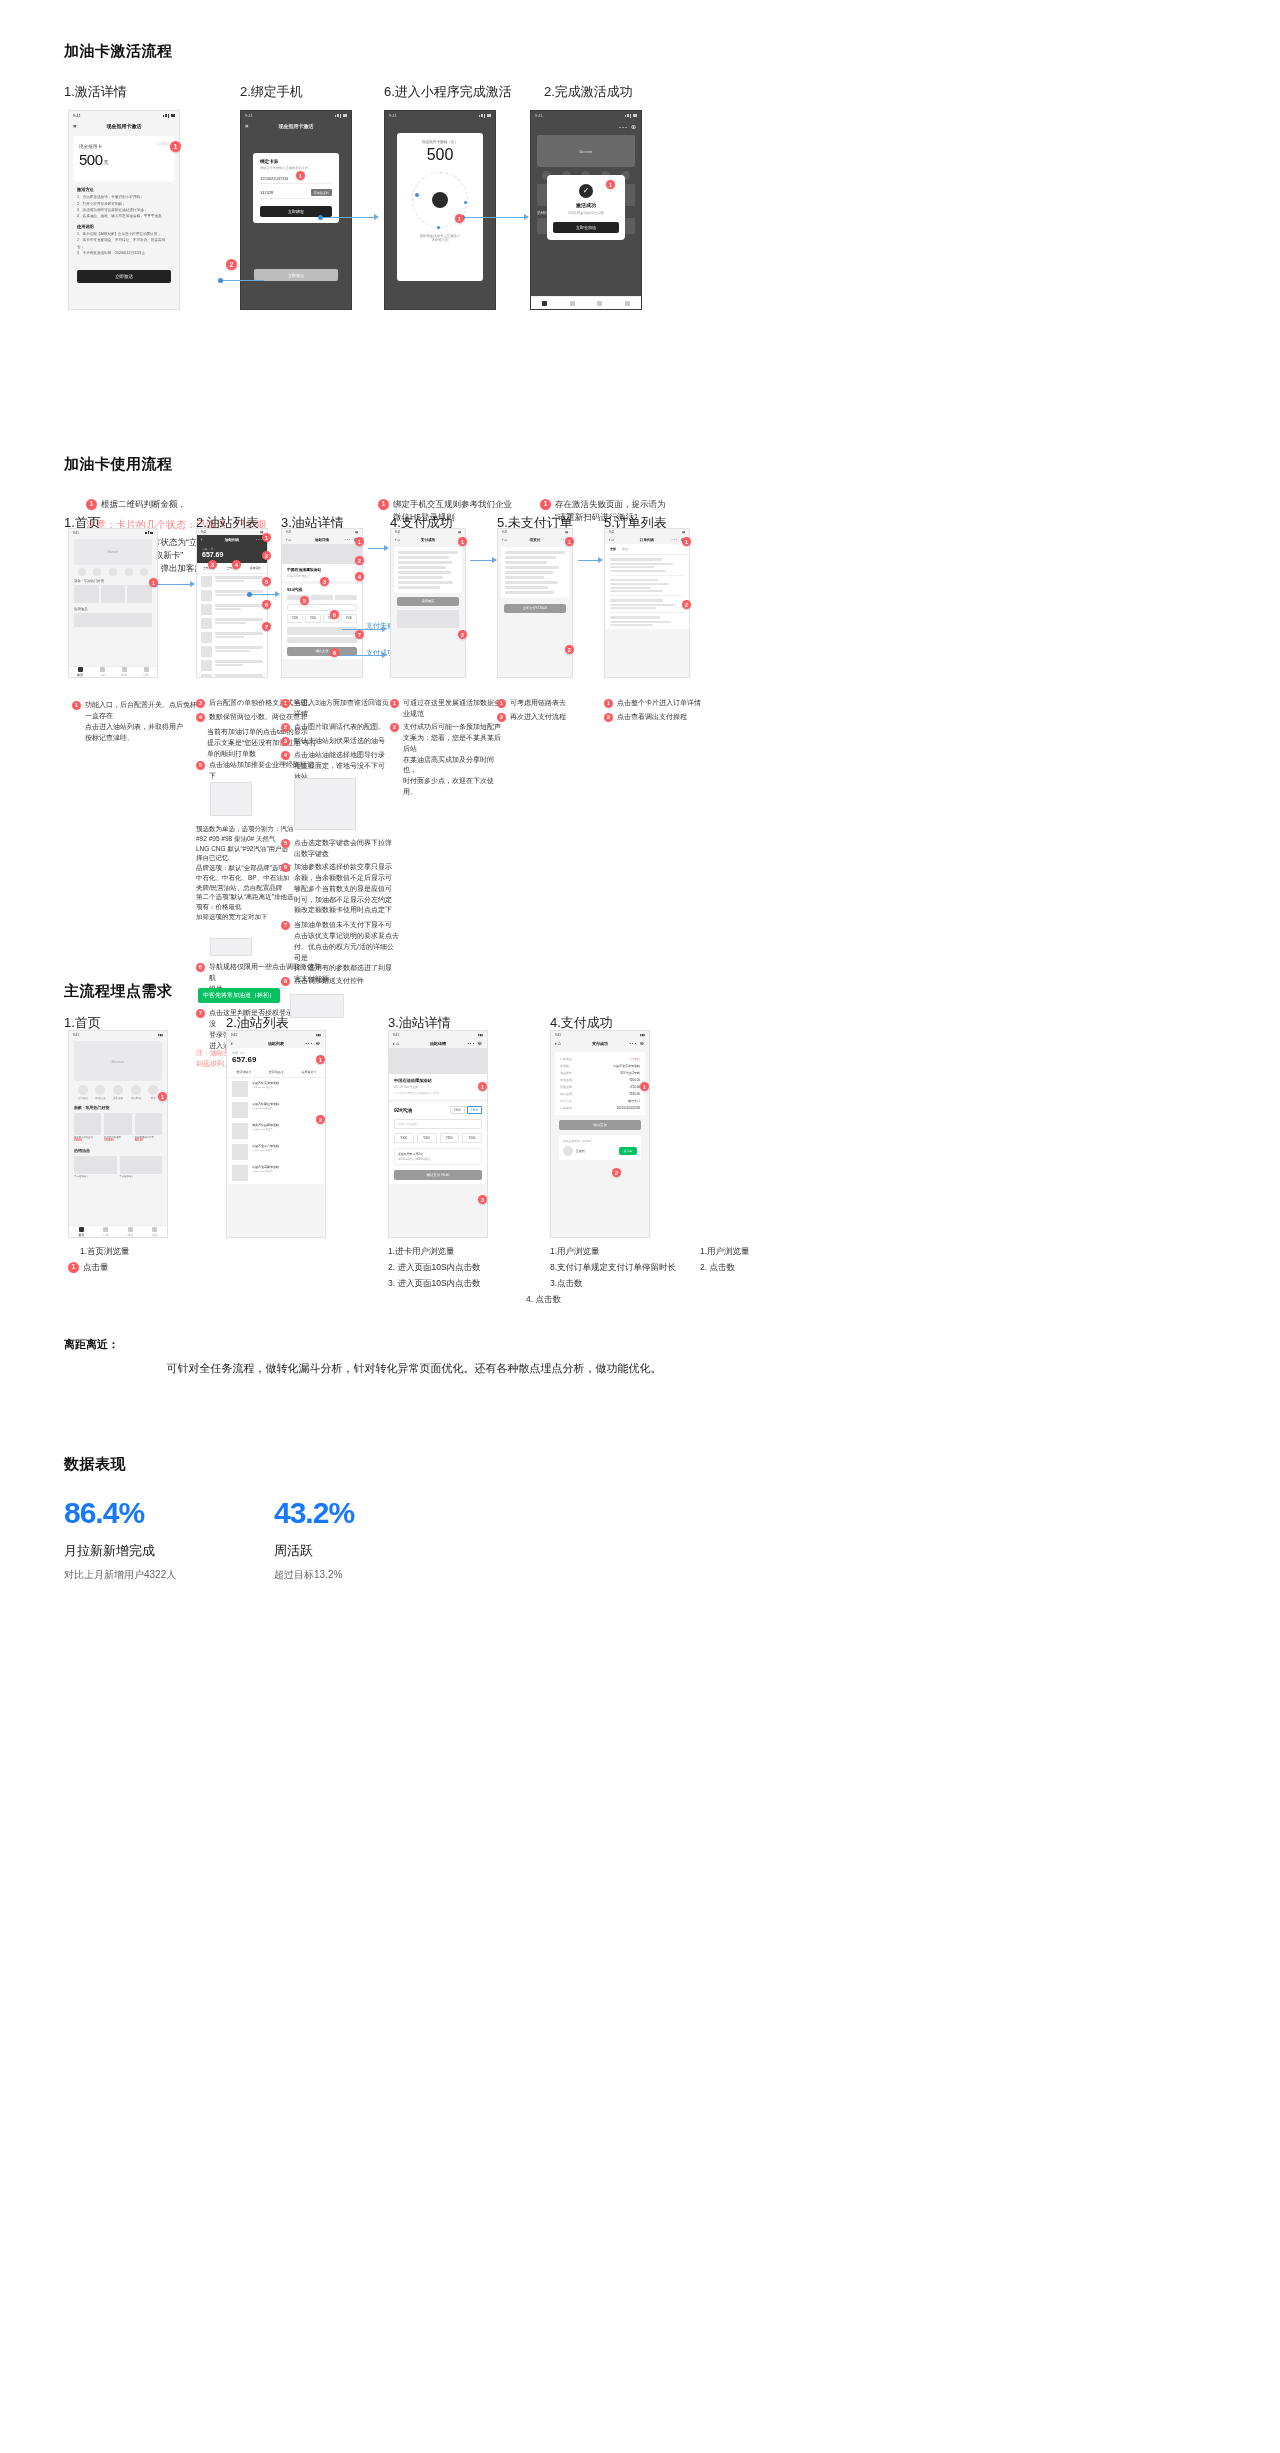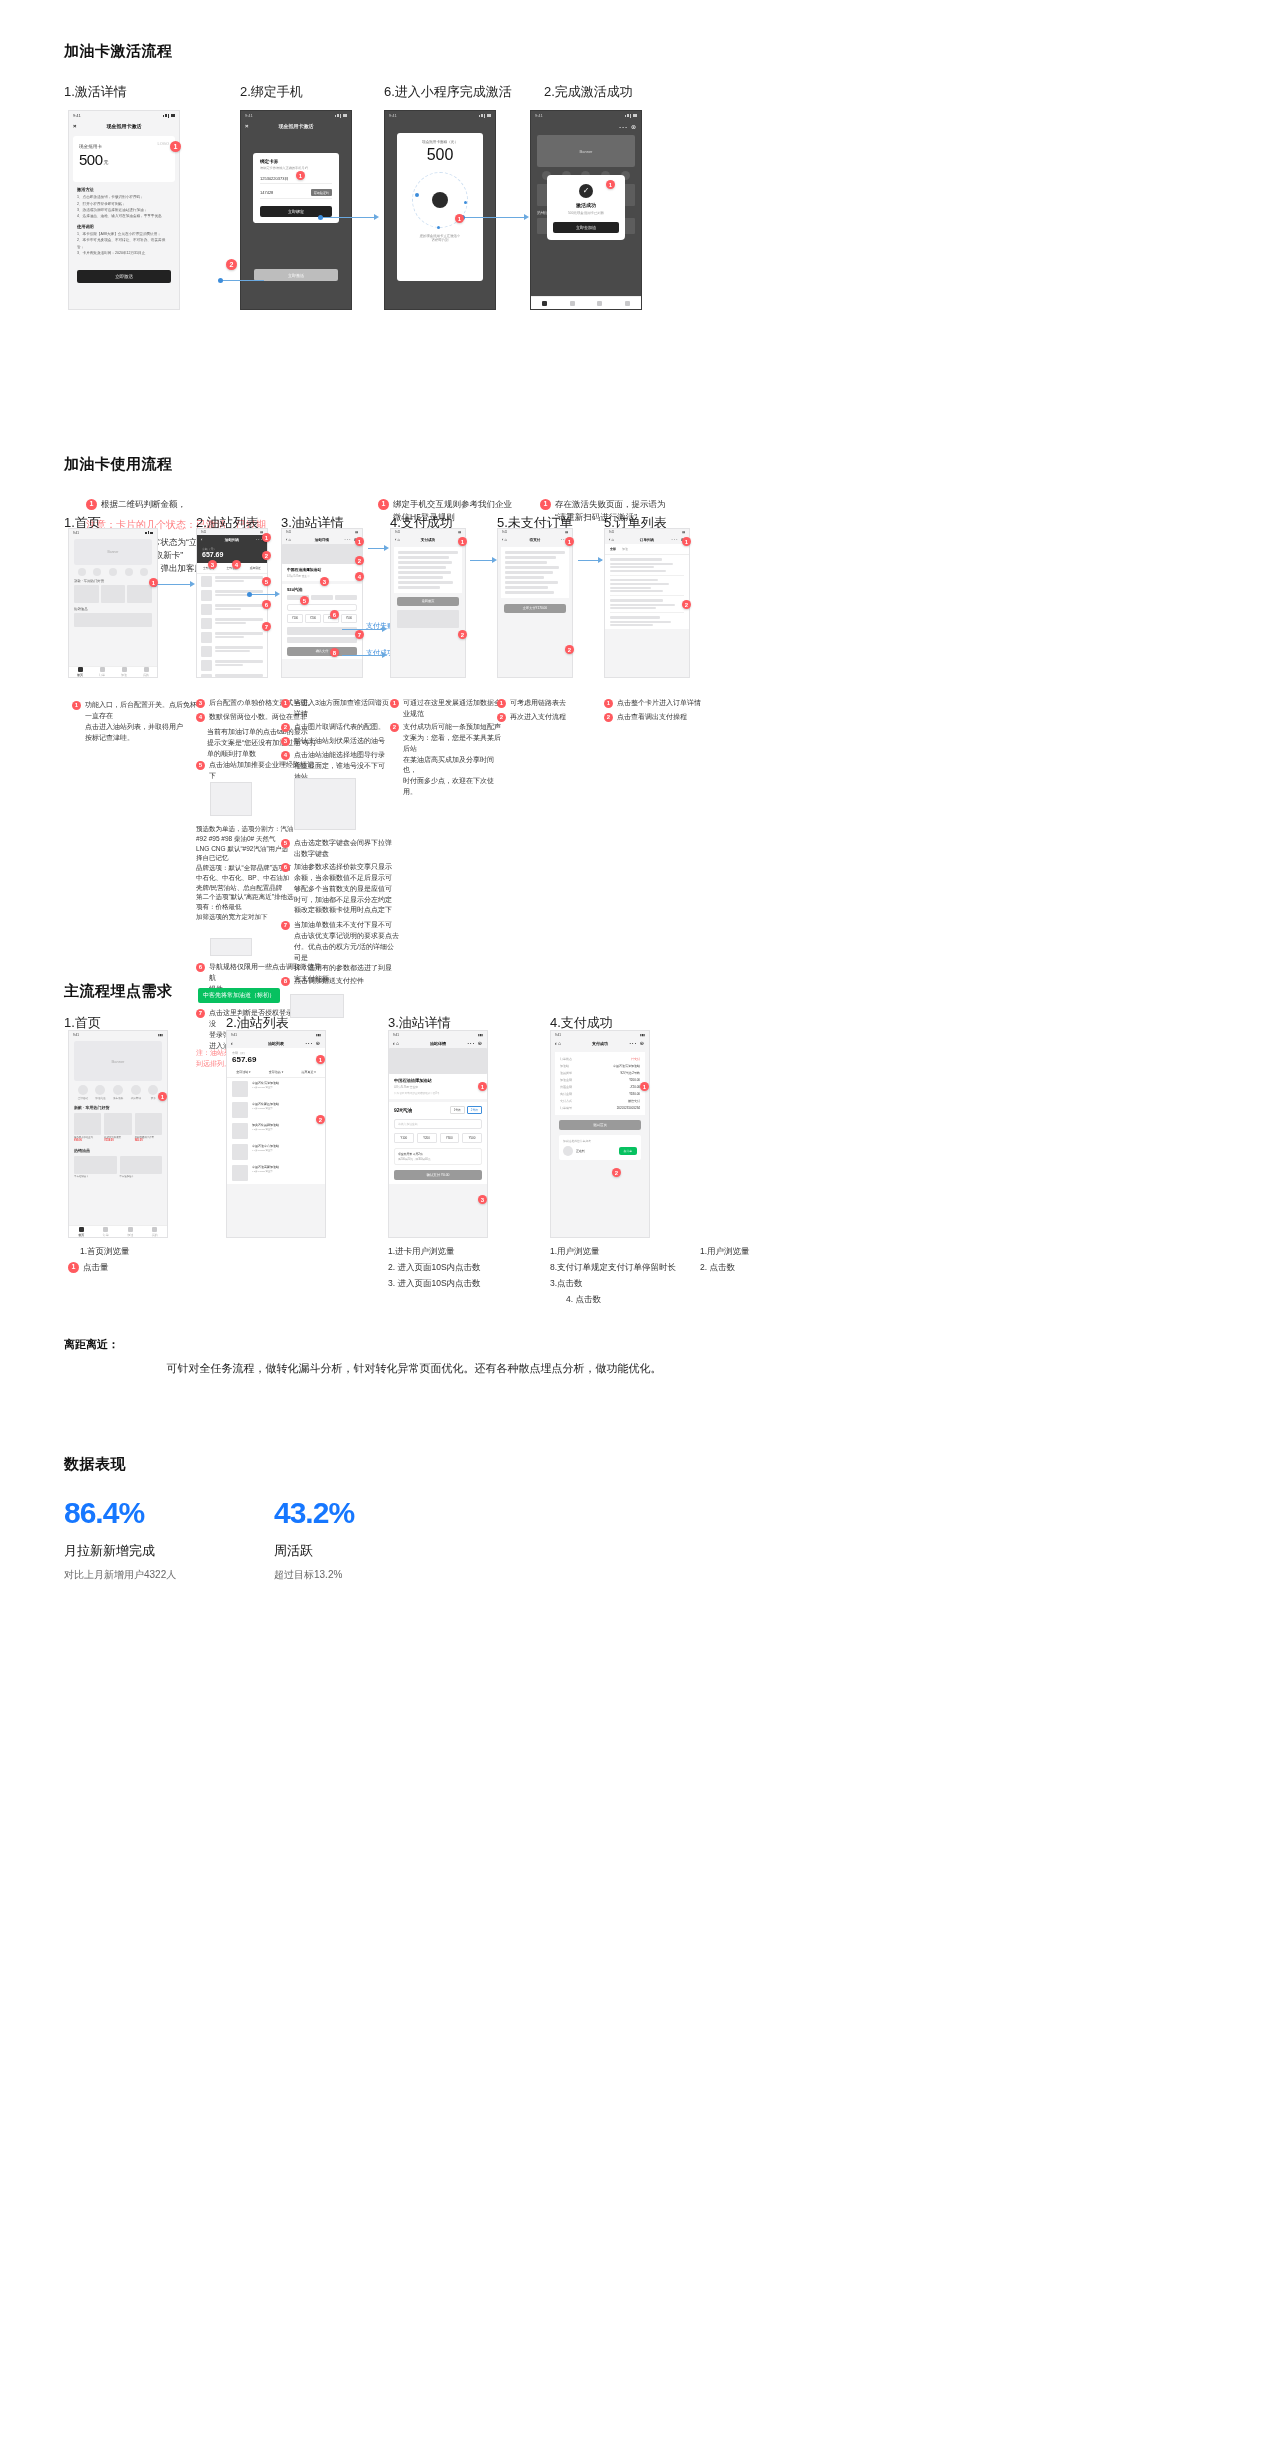--- a/index.html
+++ b/index.html
@@ -1133,21 +1133,21 @@
     <span class="txt">点击量</span>
   </div>
 
   <div class="annot-plain" style="left:388px; top:1245px; font-size:8.5px;">1.进卡用户浏览量</div>
   <div class="annot-plain" style="left:388px; top:1261px; font-size:8.5px;">2. 进入页面10S内点击数</div>
   <div class="annot-plain" style="left:388px; top:1277px; font-size:8.5px;">3. 进入页面10S内点击数</div>
 
   <div class="annot-plain" style="left:550px; top:1245px; font-size:8.5px;">1.用户浏览量</div>
   <div class="annot-plain" style="left:550px; top:1261px; font-size:8.5px;">8.支付订单规定支付订单停留时长</div>
   <div class="annot-plain" style="left:550px; top:1277px; font-size:8.5px;">3.点击数</div>
-  <div class="annot-plain" style="left:566px; top:1293px; font-size:8.5px;">4. 点击数</div>
+  <div class="annot-plain" style="left:526px; top:1293px; font-size:8.5px;">4. 点击数</div>
 
   <div class="annot-plain" style="left:700px; top:1245px; font-size:8.5px;">1.用户浏览量</div>
   <div class="annot-plain" style="left:700px; top:1261px; font-size:8.5px;">2. 点击数</div>
 
   <div class="purpose-title" style="left:64px; top:1337px;">离距离近：</div>
   <div class="purpose-body" style="left:64px; top:1360px; width:700px;text-align:center;">可针对全任务流程，做转化漏斗分析，针对转化异常页面优化。还有各种散点埋点分析，做功能优化。</div>
 
   <div class="section-title" style="left:64px; top:1455px;">数据表现</div>
 
   <div class="metric-num" style="left:64px; top:1496px;">86.4%</div>

